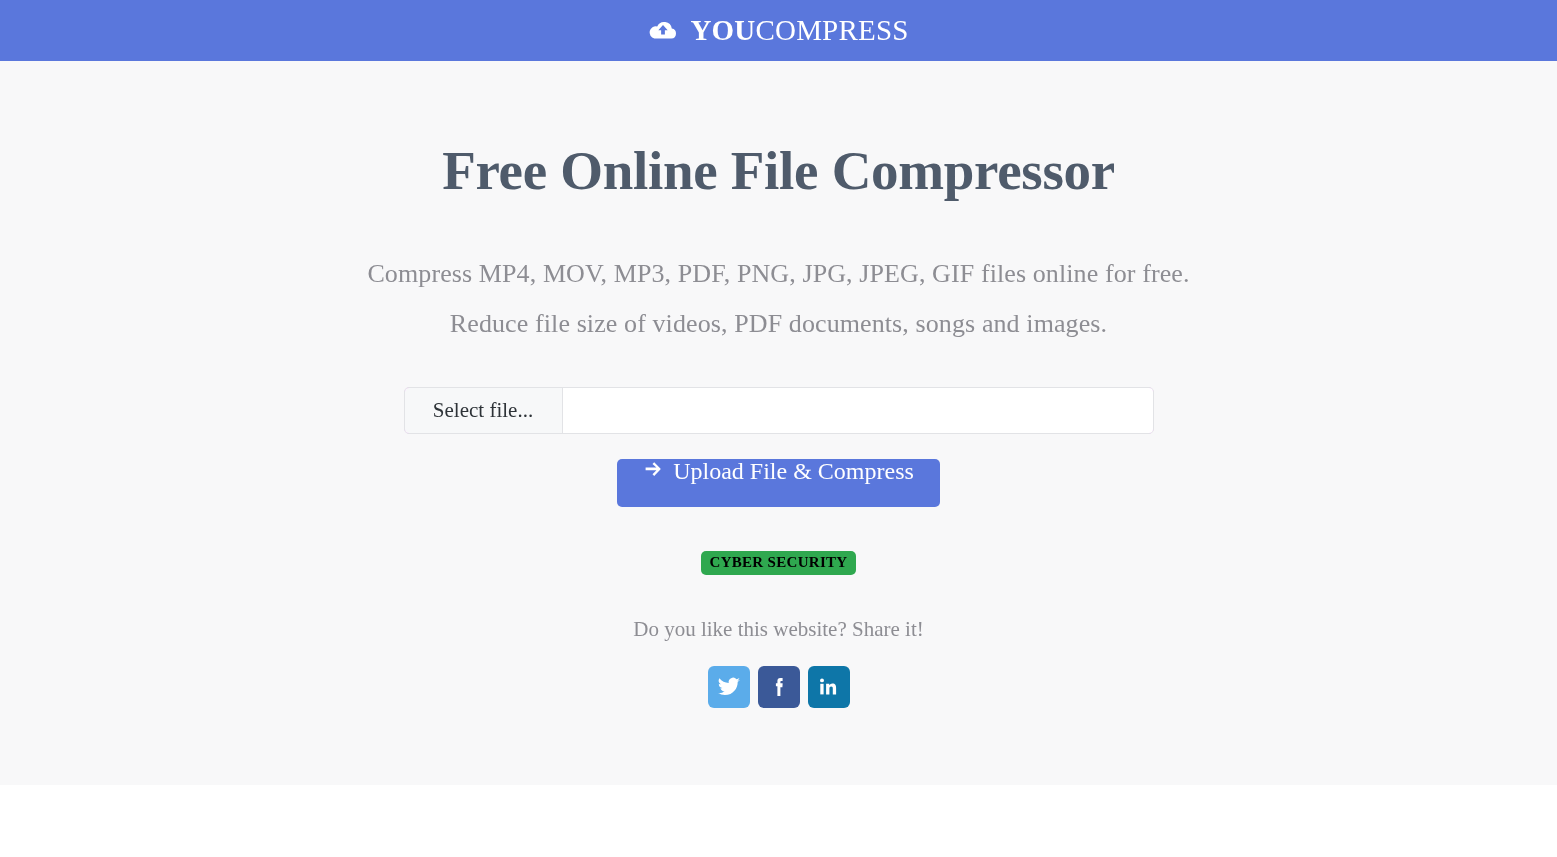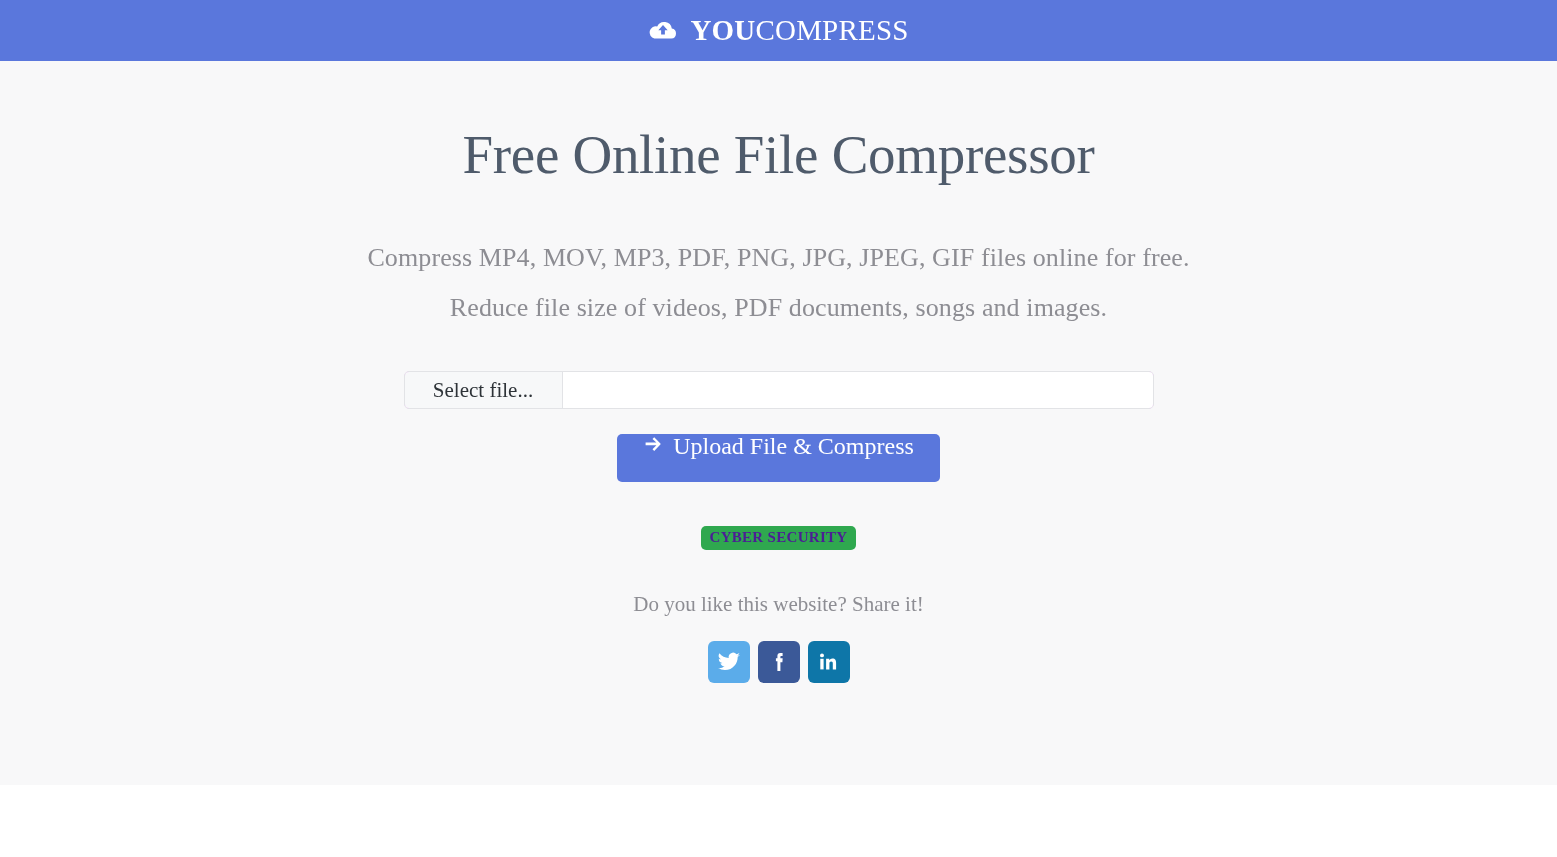--- a/index.html
+++ b/index.html
@@ -51,43 +51,43 @@
 
   
   .hero {
     height: 724px;
     background: #f8f8f9;
     box-sizing: border-box;
     padding-top: 62px;
     text-align: center;
   }
   .page-title {
-    margin: 0;
+    margin: 16px;
     font-size: 55px;
-    font-weight: normal;
+    font-weight: bold;
     color: #4f5b6b;
     letter-spacing: -0.3px;
     line-height: 1.15;
   }
   .sub-lines {
     margin-top: 47px;
   }
   .sub-line {
     font-size: 26px;
     color: #8d8d93;
     line-height: 50px;
     letter-spacing: 0.1px;
   }
 
   
   .file-group {
     margin: 0 auto;
     margin-top: 38px;
     width: 750px;
-    height: 38px;
+    height: 47px;
     display: flex;
     border: 1px solid #e2e3e6;
     border-radius: 5px;
     background: #f0abfc;
     box-sizing: border-box;
     overflow: hidden;
   }
   .select-file-btn {
     width: 158px;
     background: #f7f8f9;
@@ -141,21 +141,21 @@
   
   .promo {
     margin-top: 44px;
     display: flex;
     align-items: center;
     justify-content: center;
     gap: 9px;
   }
   .promo-badge {
     background: #2fa84f;
-    color: #4c1d95;
+    color: #000000;
     font-size: 15px;
     font-weight: bold;
     letter-spacing: 0.3px;
     border-radius: 5px;
     padding: 4px 9px 5px;
     line-height: 1;
     white-space: nowrap;
   }
   .promo-link {
     font-size: 23px;

